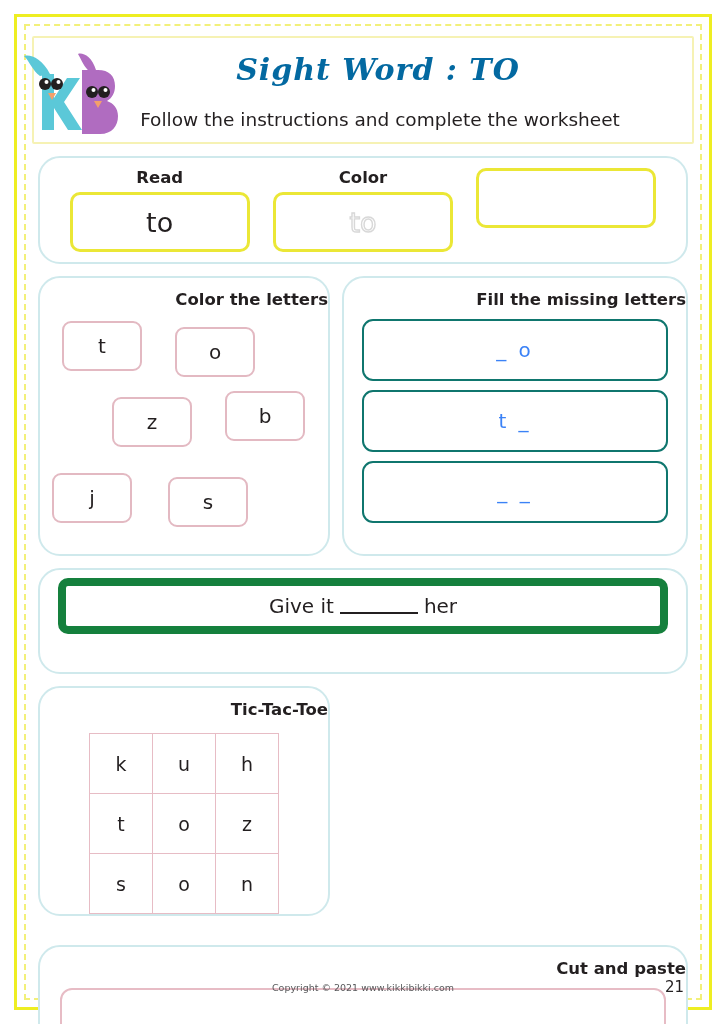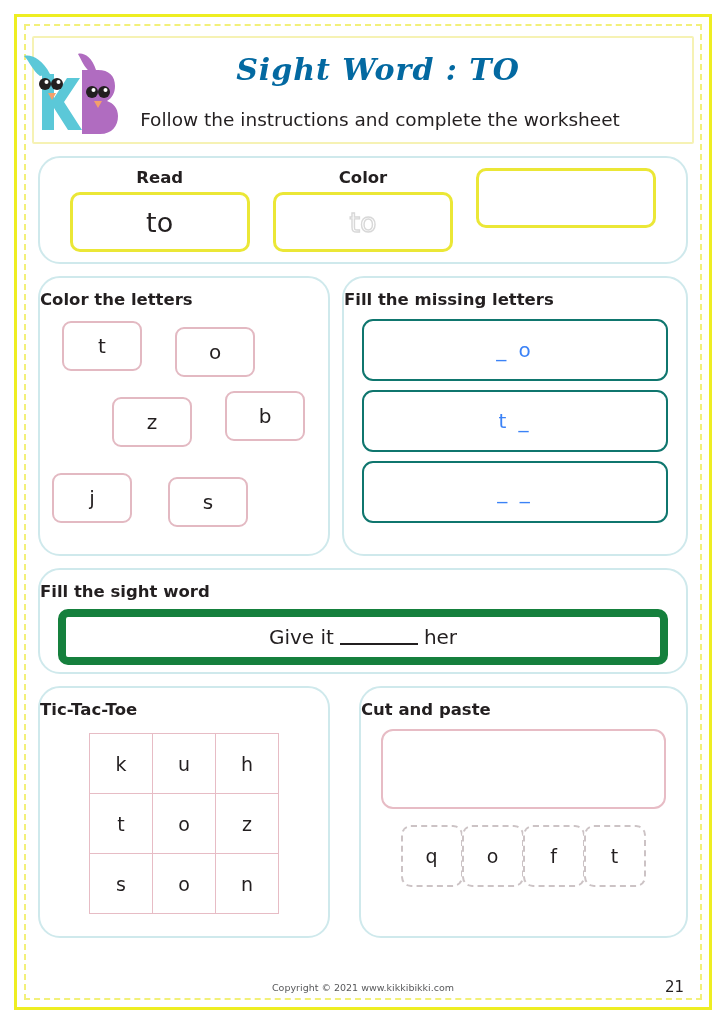--- a/index.html
+++ b/index.html
@@ -77,21 +77,21 @@
   }
 
   
   .panel {
     border: 2px solid #cfe9ec;
     border-radius: 22px;
     background: #ffffff;
     position: relative;
   }
   .panel-title {
-    text-align: left;
+    text-align: right;
     font-size: 16.5px;
     font-weight: 700;
     color: #231f20;
     padding-top: 12px;
   }
 
   
   .rcw {
     margin: 12px 8px 8px 8px;
     height: 108px;
@@ -188,20 +188,21 @@
     margin: 0 6px;
     height: 15px;
   }
 
   
   .bottom-row {
     display: flex;
     gap: 29px;
     margin: 12px 8px 0 8px;
     height: 252px;
+    flex-direction: column;
   }
 
   
   .ttt-wrap { display: flex; justify-content: center; margin-top: 14px; }
   .ttt {
     border-collapse: collapse;
   }
   .ttt td {
     width: 63px;
     height: 60px;
@@ -333,21 +334,20 @@
         <div class="missing-area">
           <div class="missing-row">_  o</div>
           <div class="missing-row">t  _</div>
           <div class="missing-row">_   _</div>
         </div>
       </div>
 
     </div>
 
     <div class="panel fill-panel">
-      <div class="panel-title">Fill the sight word</div>
       <div class="fill-box">
         <span>Give it</span>
         <span class="fill-blank"></span>
         <span>her</span>
       </div>
     </div>
 
     <div class="bottom-row">
 
       <div class="panel panel-left">

